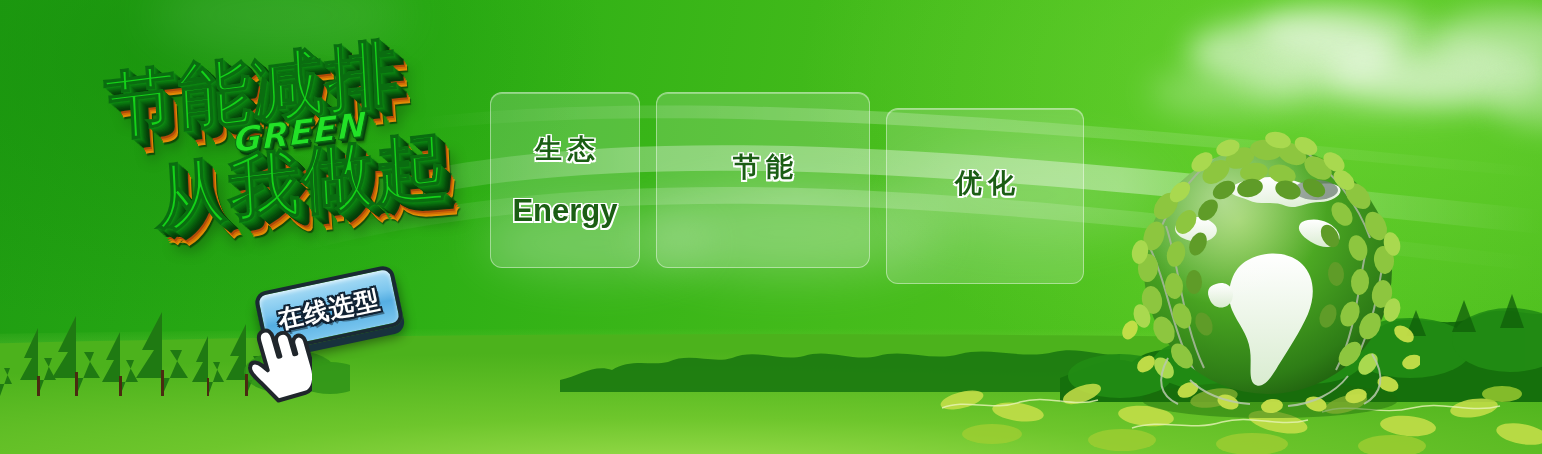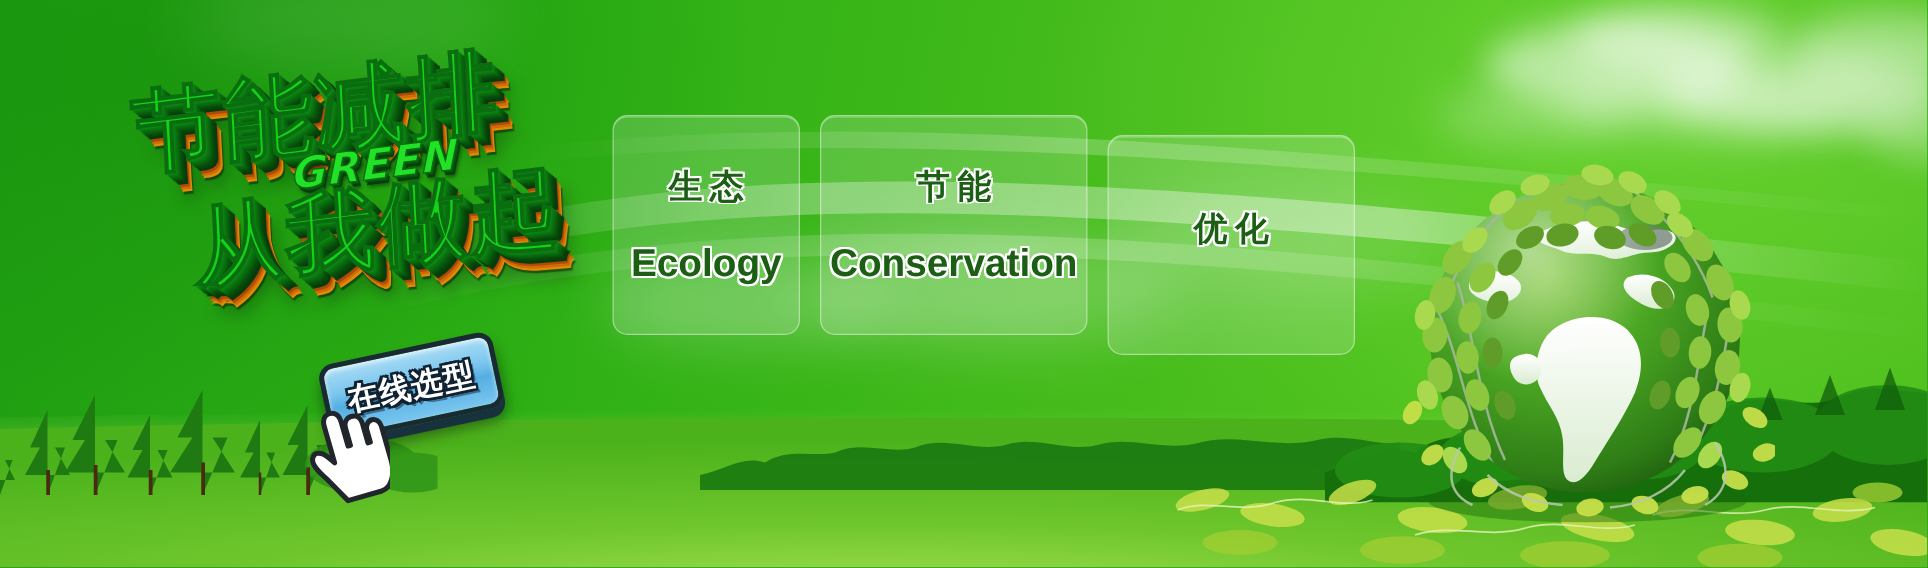--- a/index.html
+++ b/index.html
@@ -444,25 +444,24 @@
                C28,10 31,7 35,7 C39,7 42,10 42,16 L42,36 L44,36 L44,22
                C44,17 47,14 51,14 C55,14 58,17 58,22 L58,38 L60,38 L60,28
                C60,24 63,21 66,21 C69,21 72,24 72,28 L72,56
                C72,68 66,78 58,78 Z" fill="#ffffff" stroke="#20262b" stroke-width="4" stroke-linejoin="round"></path>
     </g>
   </svg>
 
   <div class="cards">
     <div class="card">
       <div class="card-cn">生态</div>
-      <div class="card-en">Ecology</div>
+      <div class="card-en">Energy</div>
     </div>
     <div class="card wide">
       <div class="card-cn">节能</div>
-      <div class="card-en">Conservation</div>
     </div>
     <div class="card widest">
       <div class="card-cn">优化</div>
     </div>
   </div>
 
 
 </div>
 
 </body></html>

